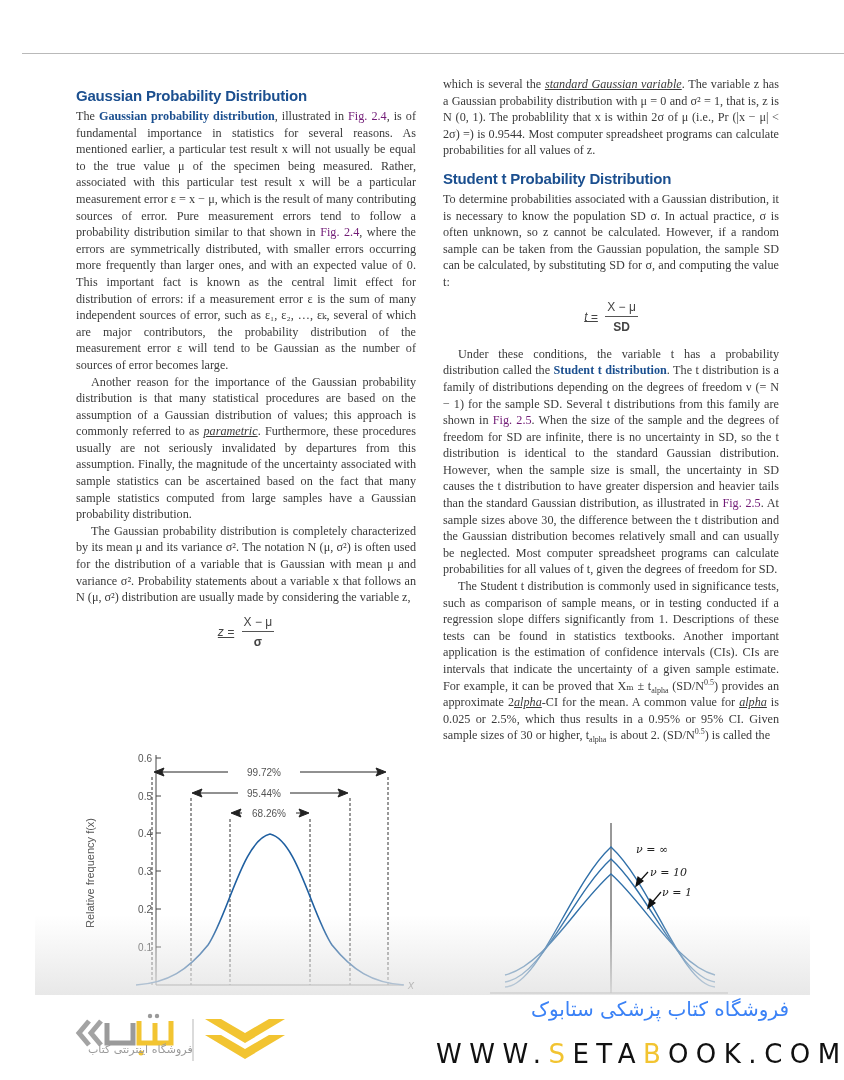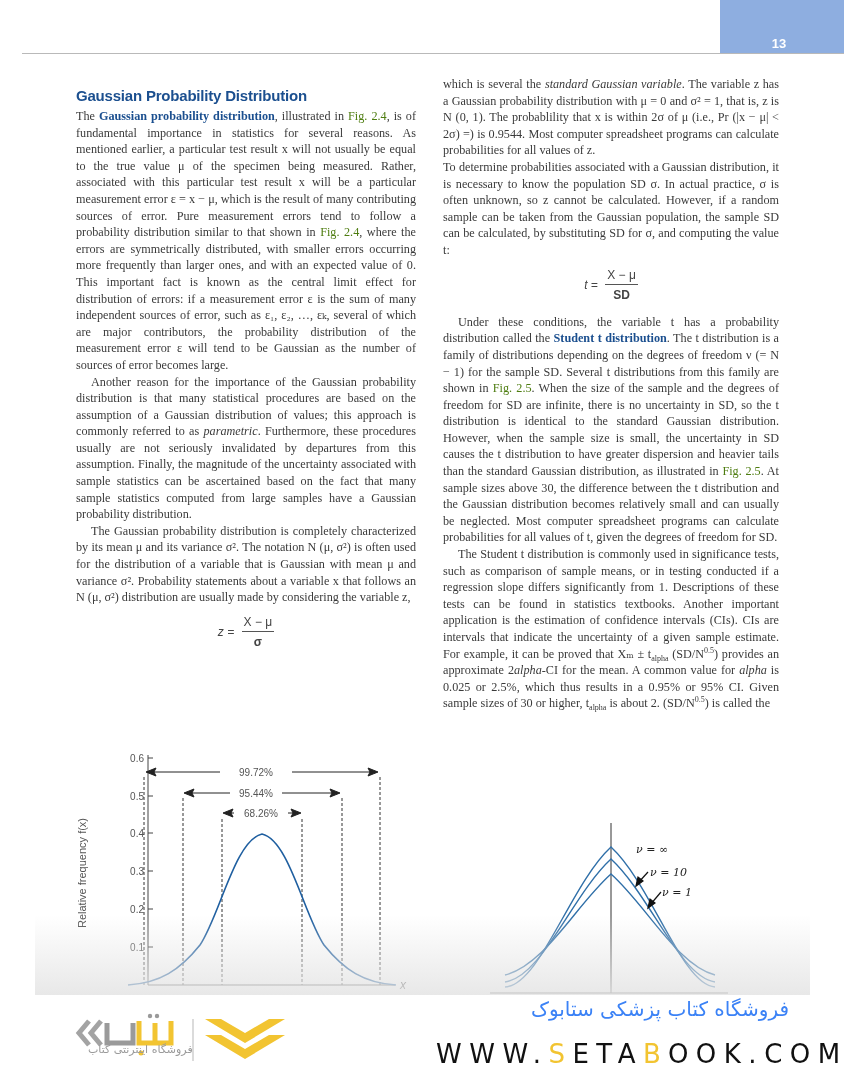--- a/index.html
+++ b/index.html
@@ -12,22 +12,22 @@
   .page-tab { position: absolute; left: 720px; top: 0; width: 124px; height: 53px; background: #8eaee0; }
   .page-num { position: absolute; left: 0; right: 0; top: 36px; text-align: center; font-family: "Liberation Sans", "DejaVu Sans", sans-serif; font-weight: bold; font-size: 13px; color: #ffffff; padding-right: 6px; }
 
   .col { position: absolute; top: 76px; width: 340px; font-size: 12.2px; line-height: 16.6px; text-align: justify; hyphens: auto; }
   .col-left { left: 76px; }
   .col-right { left: 443px; width: 336px; }
   .col p { margin: 0; }
   .col p.indent { text-indent: 15px; }
   .h2 { font-family: "Liberation Sans", "DejaVu Sans", sans-serif; font-weight: bold; font-size: 15px; color: #1b4f8f; margin: 11px 0 3px 0; letter-spacing: -0.2px; line-height: 18px; }
   .term { color: #1b4f8f; font-weight: bold; }
-  .ref { color: #4d7c0f; margin-top: 12px; }
-  i { font-style: italic; }
+  .ref { color: #701a75; margin-top: 12px; }
+  i { font-style: italic; text-decoration: underline; }
   sub, sup { font-size: 8px; line-height: 0; }
   .eq { text-align: center; margin: 8px 0 10px; font-family: "Liberation Sans", "DejaVu Sans", sans-serif; font-size: 12px; color: #444; }
   .frac { display: inline-block; vertical-align: middle; text-align: center; margin-left: 4px; }
   .frac .num { display: block; border-bottom: 1px solid #555; padding: 0 2px 1px; }
   .frac .den { display: block; padding-top: 2px; font-weight: bold; }
 
   .fig { position: absolute; }
   .fig svg { display: block; }
   .fade { position: absolute; left: 35px; top: 915px; width: 775px; height: 80px; background: linear-gradient(to bottom, rgba(255,255,255,0) 0%, rgba(228,228,228,0.85) 100%); pointer-events: none; }
 
@@ -35,49 +35,47 @@
   .logo { position: absolute; left: 75px; top: 18px; width: 240px; height: 56px; }
   .logo-fa { position: absolute; left: 88px; top: 48px; font-family: "DejaVu Sans", sans-serif; font-size: 11px; color: #9a9a9a; direction: rtl; white-space: nowrap; }
   .store-fa { position: absolute; right: 55px; top: 2px; font-family: "DejaVu Sans", sans-serif; font-size: 20px; color: #3b82f6; direction: rtl; white-space: nowrap; }
   .store-url { position: absolute; left: 436px; top: 44px; font-family: "DejaVu Sans", sans-serif; font-size: 26px; letter-spacing: 7.5px; color: #111; white-space: nowrap; }
   .store-url .hl { color: #f2c431; }
 </style>
 </head>
 <body>
 
 <div class="header">
-  <div class="page-tab">
-    <div class="page-num">13</div>
-  </div>
   <div class="header-rule"></div>
 </div>
 
 <div class="col col-left">
   <div class="h2">Gaussian Probability Distribution</div>
   <p><span>The </span><span class="term">Gaussian probability distribution</span><span>, illustrated in </span><span class="ref">Fig. 2.4</span><span>, is of fundamental importance in statistics for several reasons. As mentioned earlier, a particular test result x will not usually be equal to the true value μ of the specimen being measured. Rather, associated with this particular test result x will be a particular measurement error ε = x − μ, which is the result of many contributing sources of error. Pure measurement errors tend to follow a probability distribution similar to that shown in </span><span class="ref">Fig. 2.4</span><span>, where the errors are symmetrically distributed, with smaller errors occurring more frequently than larger ones, and with an expected value of 0. This important fact is known as the central limit effect for distribution of errors: if a measurement error ε is the sum of many independent sources of error, such as ε₁, ε₂, …, εₖ, several of which are major contributors, the probability distribution of the measurement error ε will tend to be Gaussian as the number of sources of error becomes large.</span></p>
   <p class="indent"><span>Another reason for the importance of the Gaussian probability distribution is that many statistical procedures are based on the assumption of a Gaussian distribution of values; this approach is commonly referred to as </span><i>parametric</i><span>. Furthermore, these procedures usually are not seriously invalidated by departures from this assumption. Finally, the magnitude of the uncertainty associated with sample statistics can be ascertained based on the fact that many sample statistics computed from large samples have a Gaussian probability distribution.</span></p>
   <p class="indent">The Gaussian probability distribution is completely characterized by its mean μ and its variance σ². The notation N (μ, σ²) is often used for the distribution of a variable that is Gaussian with mean μ and variance σ². Probability statements about a variable x that follows an N (μ, σ²) distribution are usually made by considering the variable z,</p>
   <div class="eq">
     <i>z =</i>
     <span class="frac"><span class="num">X − μ</span><span class="den">σ</span></span>
   </div>
 </div>
 
 <div class="col col-right">
   <p><span>which is several the </span><i>standard Gaussian variable</i><span>. The variable z has a Gaussian probability distribution with μ = 0 and σ² = 1, that is, z is N (0, 1). The probablility that x is within 2σ of μ (i.e., Pr (|x − μ| &lt; 2σ) =) is 0.9544. Most computer spreadsheet programs can calculate probabilities for all values of z.</span></p>
+  <div class="h2">Student t Probability Distribution</div>
   <p>To determine probabilities associated with a Gaussian distribution, it is necessary to know the population SD σ. In actual practice, σ is often unknown, so z cannot be calculated. However, if a random sample can be taken from the Gaussian population, the sample SD can be calculated, by substituting SD for σ, and computing the value t:</p>
   <div class="eq">
     <i>t =</i>
     <span class="frac"><span class="num">X − μ</span><span class="den">SD</span></span>
   </div>
   <p class="indent"><span>Under these conditions, the variable t has a probability distribution called the </span><span class="term">Student t distribution</span><span>. The t distribution is a family of distributions depending on the degrees of freedom ν (= N − 1) for the sample SD. Several t distributions from this family are shown in </span><span class="ref">Fig. 2.5</span><span>. When the size of the sample and the degrees of freedom for SD are infinite, there is no uncertainty in SD, so the t distribution is identical to the standard Gaussian distribution. However, when the sample size is small, the uncertainty in SD causes the t distribution to have greater dispersion and heavier tails than the standard Gaussian distribution, as illustrated in </span><span class="ref">Fig. 2.5</span><span>. At sample sizes above 30, the difference between the t distribution and the Gaussian distribution becomes relatively small and can usually be neglected. Most computer spreadsheet programs can calculate probabilities for all values of t, given the degrees of freedom for SD.</span></p>
   <p class="indent"><span>The Student t distribution is commonly used in significance tests, such as comparison of sample means, or in testing conducted if a regression slope differs significantly from 1. Descriptions of these tests can be found in statistics textbooks. Another important application is the estimation of confidence intervals (CIs). CIs are intervals that indicate the uncertainty of a given sample estimate. For example, it can be proved that Xₘ ± t</span><sub>alpha</sub><span> (SD/N</span><sup>0.5</sup><span>) provides an approximate 2</span><i>alpha</i><span>-CI for the mean. A common value for </span><i>alpha</i><span> is 0.025 or 2.5%, which thus results in a 0.95% or 95% CI. Given sample sizes of 30 or higher, t</span><sub>alpha</sub><span> is about 2. (SD/N</span><sup>0.5</sup><span>) is called the</span></p>
 </div>
 
-<div class="fig" style="left:70px; top:745px; width:350px; height:250px;">
+<div class="fig" style="left:78px; top:745px; width:350px; height:250px;">
   <svg width="350" height="250" viewBox="0 0 350 250" font-family="Liberation Sans, DejaVu Sans, sans-serif">
 
     <line x1="78" y1="10" x2="78" y2="240" stroke="#444" stroke-width="1"></line>
     <line x1="78" y1="240" x2="325" y2="240" stroke="#444" stroke-width="1"></line>
 
     <g font-size="10" fill="#555" text-anchor="end">
       <line x1="78" y1="13" x2="83" y2="13" stroke="#444"></line>
         <text x="74" y="17">0.6</text>
       <line x1="78" y1="51" x2="83" y2="51" stroke="#444"></line>
         <text x="74" y="55">0.5</text>

